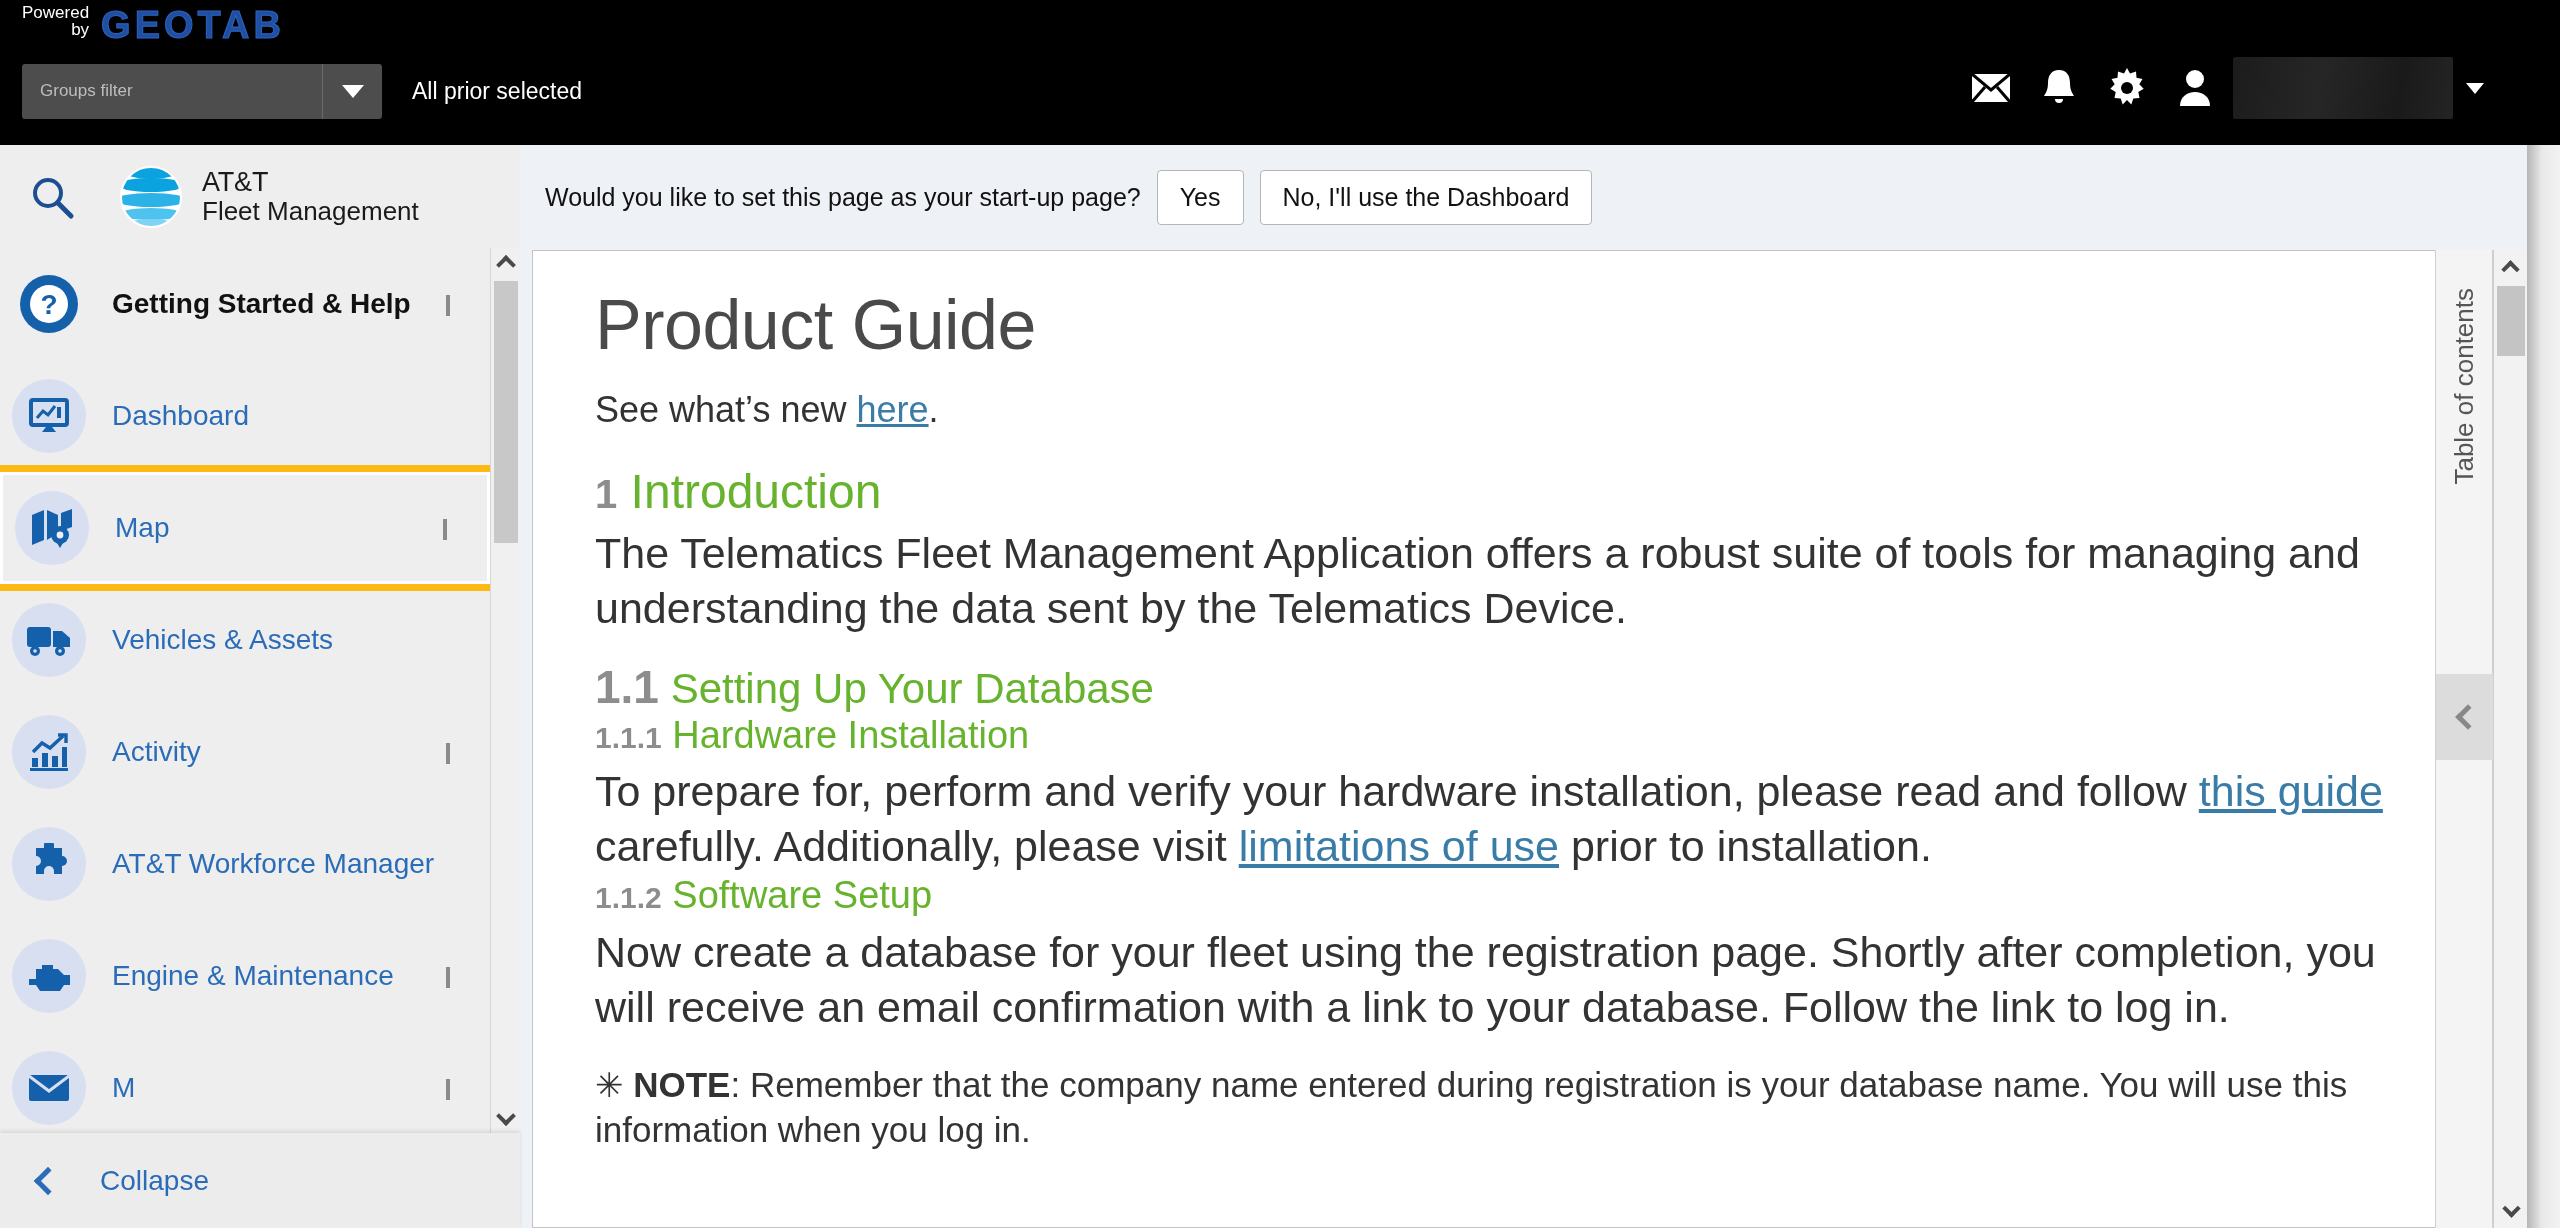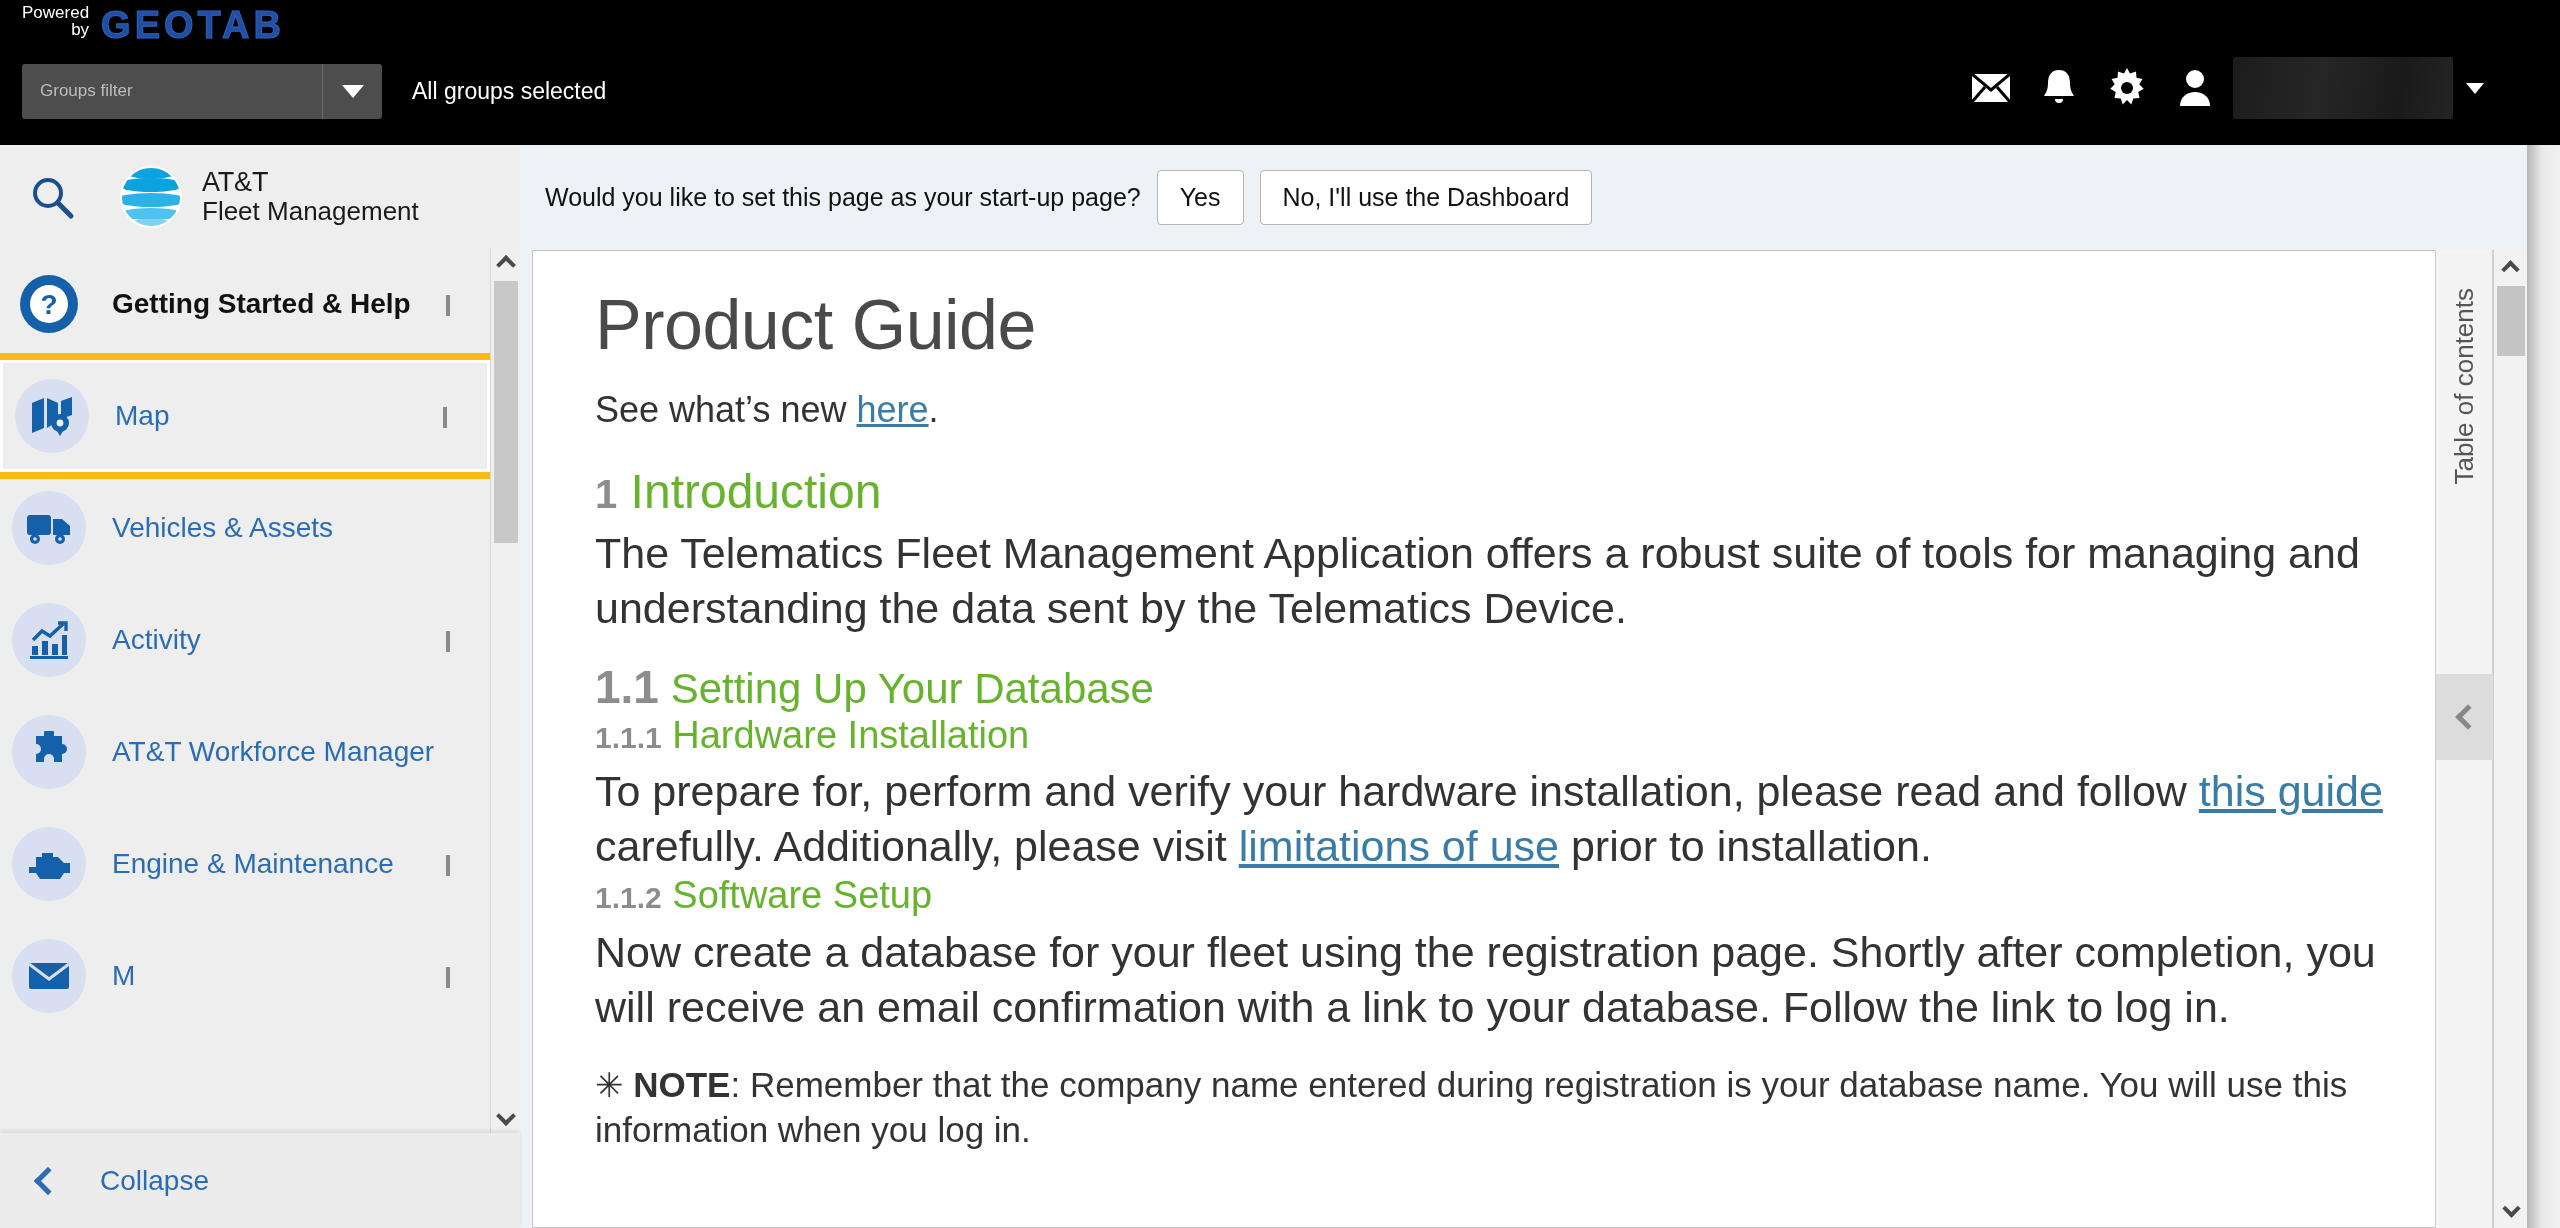--- a/index.html
+++ b/index.html
@@ -282,21 +282,21 @@
     </div>
 
 
     <div class="groupsrow">
       <div class="groupsfilter">
         <input class="groupsfilter-input" type="text" placeholder="Groups filter" style="">
         <div class="groupsfilter-caret">
           <div class="caret-down"></div>
         </div>
       </div>
-      <span class="groups-selected">All groups selected</span>
+      <span class="groups-selected">All prior selected</span>
     </div>
 
     <div class="header-icons">
       <div class="hicon">
         <svg width="40" height="30" viewBox="0 0 40 30">
           <rect x="1" y="1" width="38" height="28" fill="#fff"></rect>
           <path d="M1 1 L20 17 L39 1" fill="none" stroke="#000" stroke-width="3"></path>
           <path d="M1 29 L14 14 M39 29 L26 14" stroke="#000" stroke-width="3" fill="none"></path>
         </svg>
       </div>
@@ -368,20 +368,31 @@
           <svg width="64" height="64" viewBox="0 0 64 64">
             <circle cx="32" cy="32" r="29" fill="#1560ab"></circle>
             <circle cx="32" cy="32" r="19" fill="#ffffff"></circle>
             <text x="32" y="42" font-size="28" font-weight="700" fill="#1560ab" text-anchor="middle" font-family="Liberation Sans, sans-serif">?</text>
           </svg>
         </div>
         <span class="navlabel dark">Getting Started &amp; Help</span>
         <span class="navchev"><span class="chev"></span></span>
       </div>
 
+      <div class="navitem">
+        <div class="navicon">
+          <svg width="42" height="42" viewBox="0 0 42 42">
+            <rect x="3" y="5" width="36" height="25" rx="2" fill="none" stroke="#1560ab" stroke-width="4"></rect>
+            <polyline points="9,23 15,16 20,20 27,11" fill="none" stroke="#1560ab" stroke-width="3"></polyline>
+            <rect x="29" y="12" width="4" height="11" fill="#1560ab"></rect>
+            <path d="M14 37 h14 l-4-5 h-6z" fill="#1560ab"></path>
+          </svg>
+        </div>
+        <span class="navlabel">Dashboard</span>
+      </div>
 
       <div class="navitem highlight">
         <div class="navicon">
           <svg width="44" height="42" viewBox="0 0 44 42">
             <path d="M2 8 L14 3 L14 33 L2 38 Z" fill="#1560ab"></path>
             <path d="M17 3 L28 8 L28 26 L17 33 Z" fill="#1560ab"></path>
             <path d="M31 6 L42 2 L42 20 L31 24 Z" fill="#1560ab"></path>
             <circle cx="30" cy="28" r="9" fill="#1560ab"></circle>
             <path d="M30 41 L24 31 h12z" fill="#1560ab"></path>
             <circle cx="30" cy="28" r="3.4" fill="#eeeeee"></circle>

